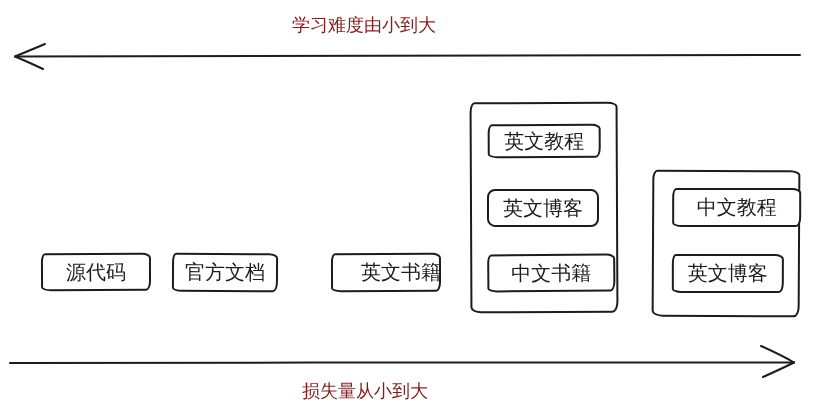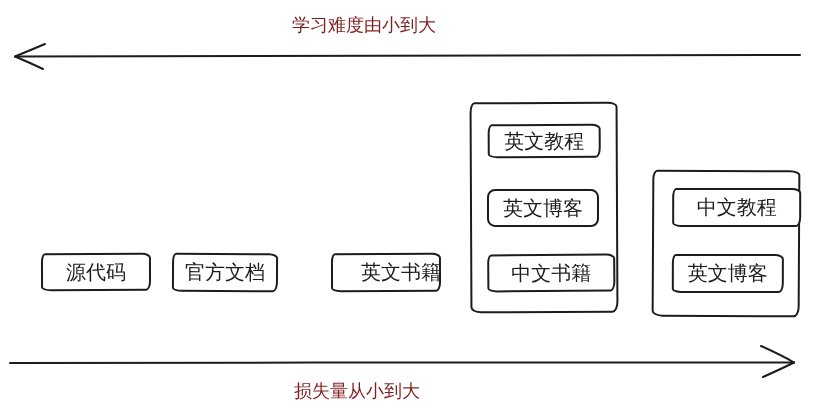--- a/index.html
+++ b/index.html
@@ -101,15 +101,15 @@
   </div>
 
   <svg class="axis-arrow" style="top: 344px;" width="813" height="42" viewBox="0 0 813 42">
     <g fill="none" stroke="#1c1c1c" stroke-width="2" stroke-linecap="round">
       <path d="M 10 19 C 270 18.2, 540 18.8, 794 18.5"></path>
       <path d="M 761 2 Q 782 11.5 794 18.5"></path>
       <path d="M 763 33 Q 781 25 794 18.5"></path>
     </g>
   </svg>
 
-  <div class="axis-label" style="left: 294px; top: 379px;">损失量从小到大</div>
+  <div class="axis-label" style="left: 302px; top: 379px;">损失量从小到大</div>
 
 </div>
 
 </body></html>

